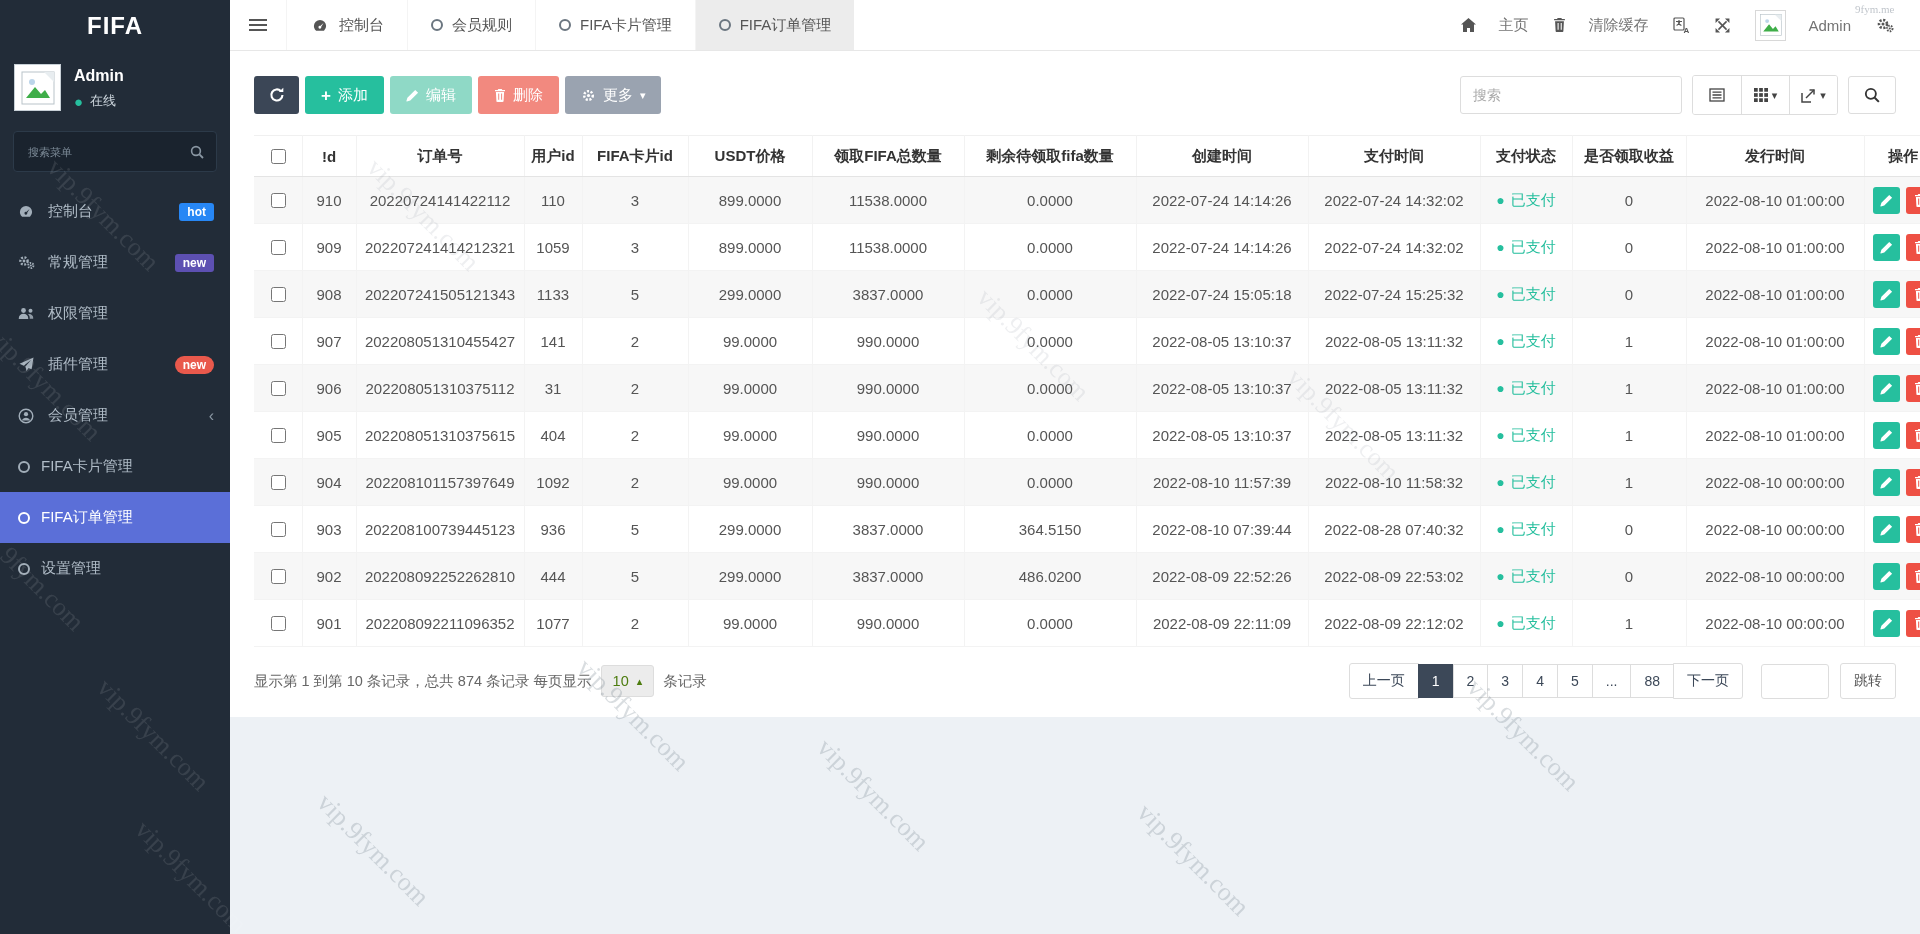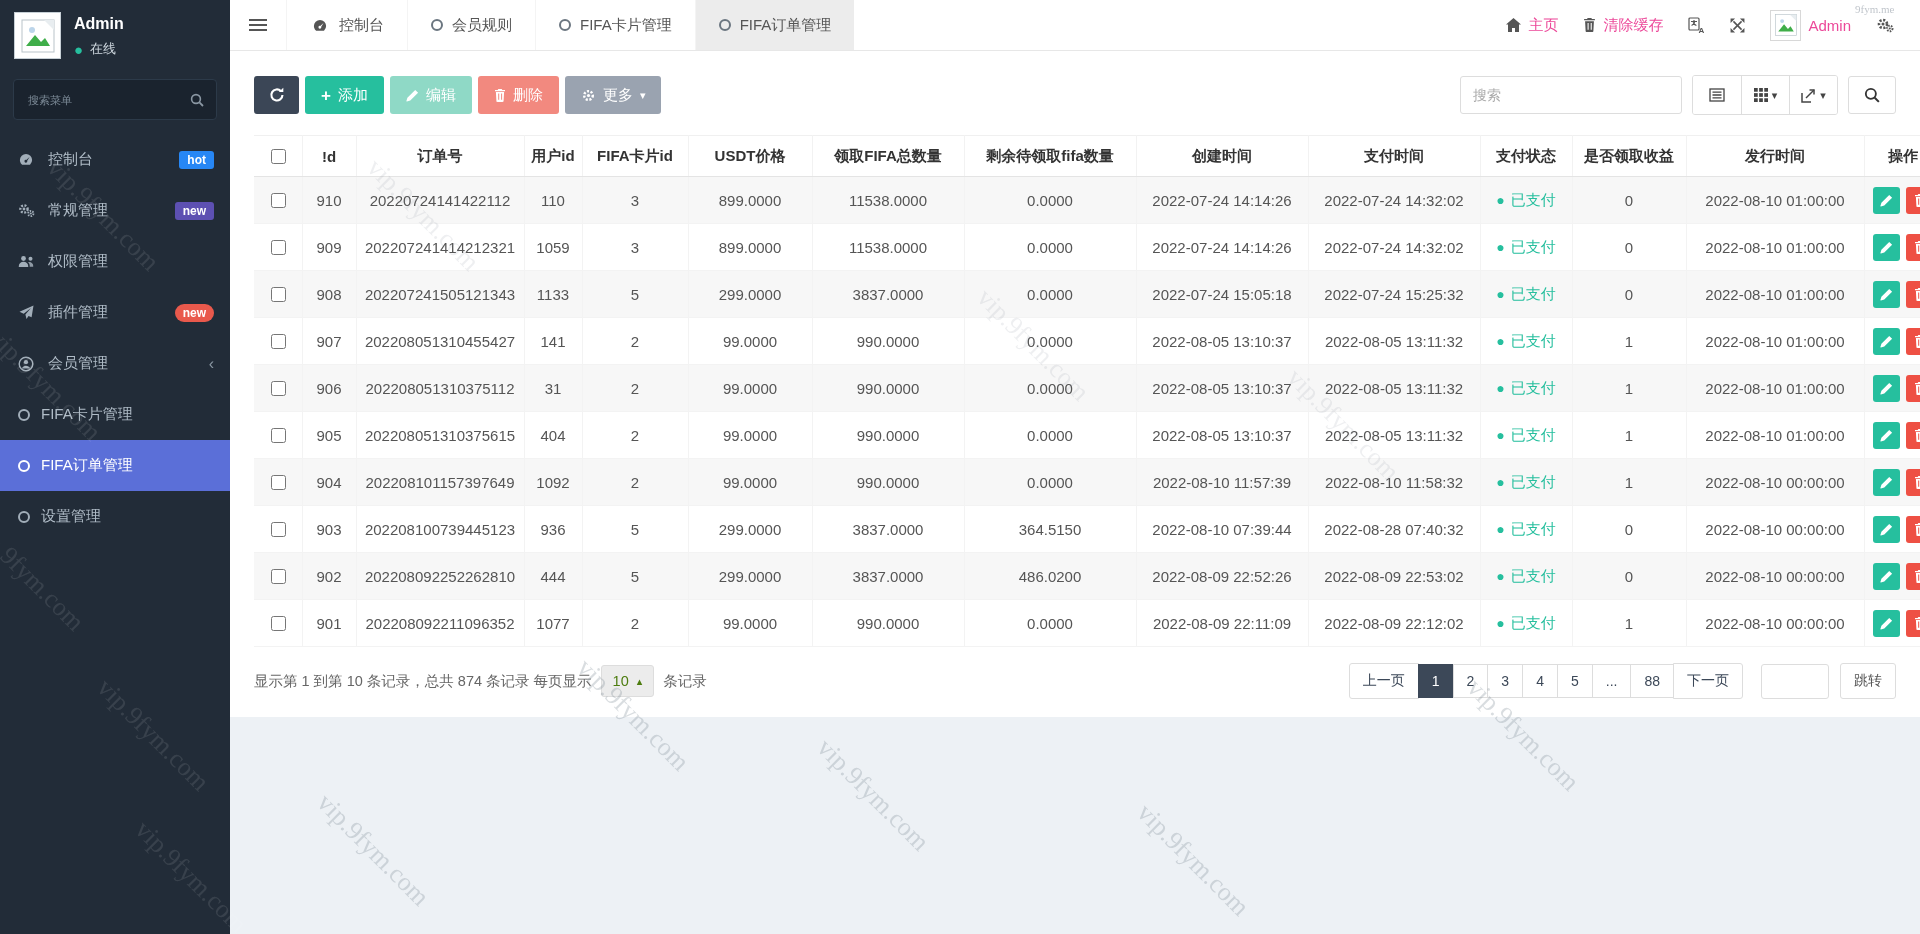--- a/index.html
+++ b/index.html
@@ -34,21 +34,21 @@
   
   .topbar { position:absolute; left:230px; top:0; right:0; height:51px; background:#fff; border-bottom:1px solid #e7e7e7; display:flex; align-items:center; z-index:5; }
   .hamburger { width:56px; height:100%; display:flex; flex-direction:column; justify-content:center; align-items:center; gap:3px; cursor:pointer; }
   .hamburger i { width:18px; height:2px; background:#555; display:block; }
   .nav-tabs { display:flex; height:100%; }
   .nav-tab { display:flex; align-items:center; gap:9px; padding:0 23px; font-size:15px; color:#555; border-left:1px solid #f4f4f4; cursor:pointer; white-space:nowrap; }
   .nav-tab.active { background:#ececec; }
   .nav-tab .ring { border-color:#6b7680; }
   .nav-tab .mi-icon { color:#555; }
   .topbar-right { margin-left:auto; display:flex; align-items:center; gap:25px; padding-right:26px; font-size:15px; color:#555; }
-  .tb-item { display:flex; align-items:center; gap:7px; cursor:pointer; color:#ec4899; }
+  .tb-item { display:flex; align-items:center; gap:22px; cursor:pointer; color:#737373; }
   .avatar-sm { width:31px; height:31px; background:#fff; border:1px solid #d8d8d8; display:flex; align-items:center; justify-content:center; }
   
   .card { position:absolute; left:230px; top:51px; right:0; background:#fff; padding:24px 24px 18px; z-index:2; }
   .toolbar { display:flex; align-items:center; }
   .btn { height:38px; border:none; border-radius:3px; color:#fff; font-size:15px; display:inline-flex; align-items:center; gap:7px; padding:0 16px; margin-right:6px; cursor:pointer; font-family:inherit; }
   .btn-refresh { background:#3b4656; width:45px; justify-content:center; padding:0; }
   .btn-add { background:#26bf9e; }
   .btn-edit { background:#8fd9c6; }
   .btn-del { background:#f2897f; }
   .btn-more { background:#9aa3b0; }
@@ -88,20 +88,21 @@
   .wm.dark { color:rgba(255,255,255,0.10); }
   .wm.faint { color:rgba(120,132,145,0.13); }
   .wm.light { color:rgba(120,132,145,0.28); }
   .wm.corner { transform:none; font-size:11px; color:rgba(140,150,160,0.55); z-index:9; }
   svg { display:block; }
 </style>
 </head>
 <body>
 
 <div class="sidebar">
+  <div class="brand">FIFA</div>
   <div class="userpanel">
     <div class="avatar-lg">
       <svg width="34" height="34" viewBox="0 0 34 34">
         <rect x="1" y="1" width="32" height="32" fill="#fff" stroke="#b9c3c9"></rect>
         <path d="M23 1h10v10z" fill="#e8edf0"></path>
         <path d="M5 27l9-11 6 7 4-4 5 8z" fill="#3fae49"></path>
         <circle cx="11" cy="11" r="3" fill="#bcd5ea"></circle>
       </svg>
     </div>
     <div>

